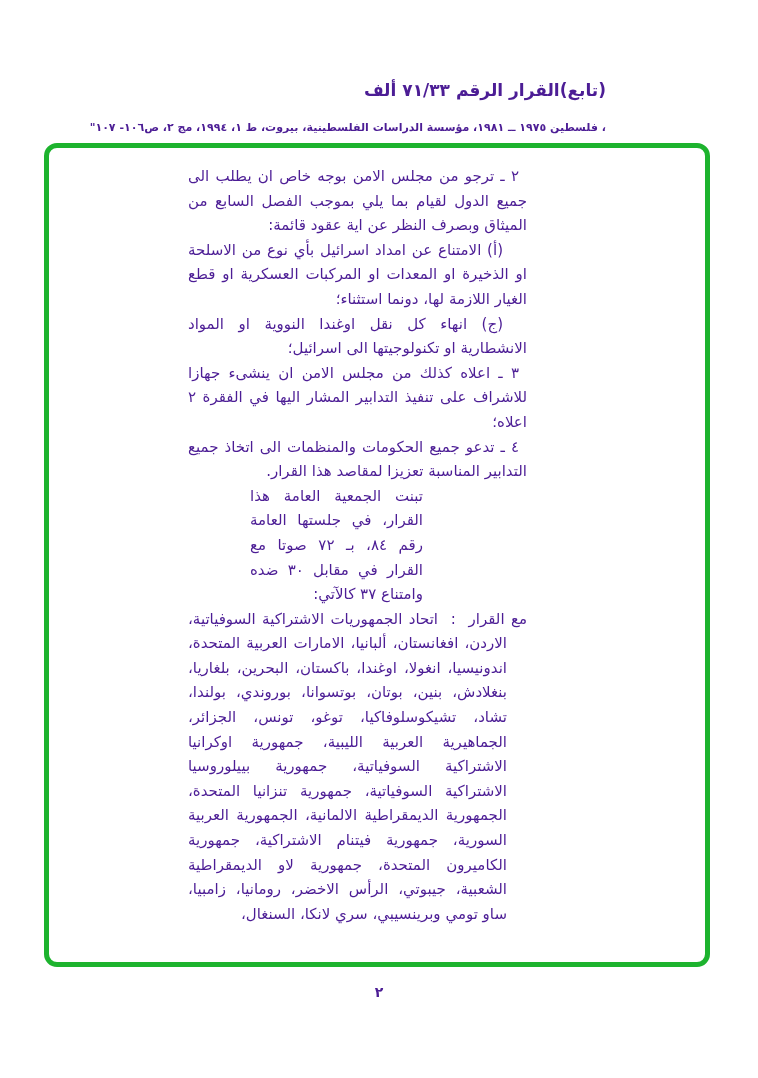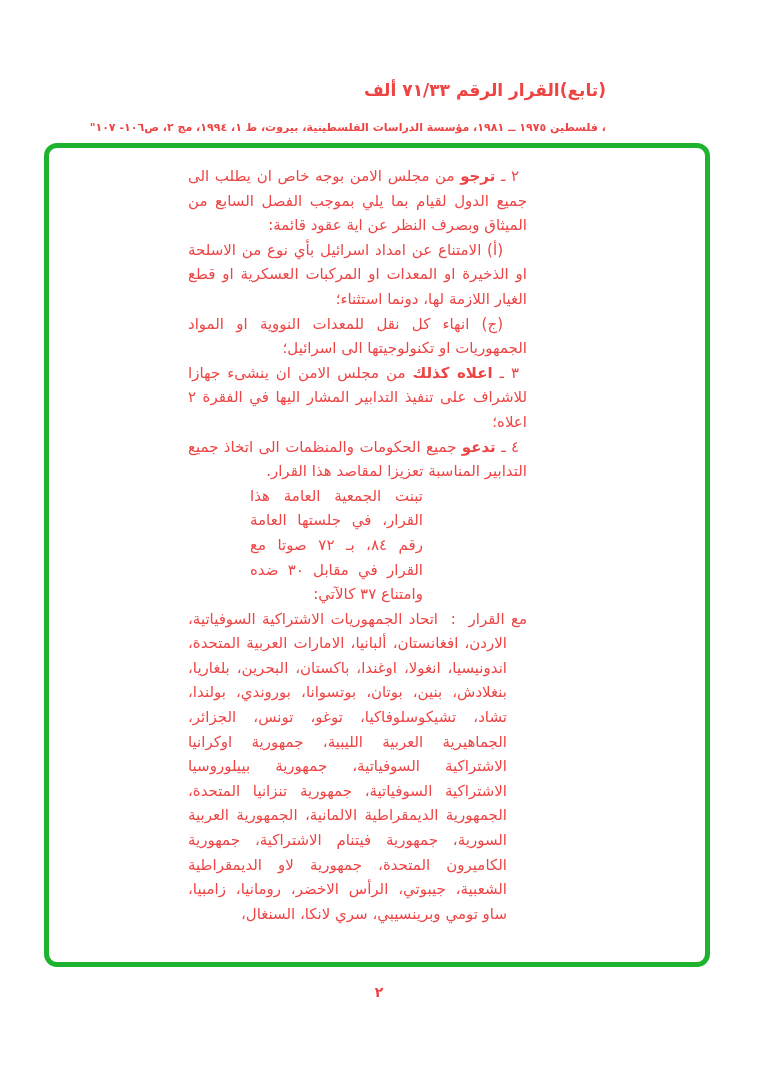--- a/index.html
+++ b/index.html
@@ -3,24 +3,24 @@
 <meta charset="utf-8">
 <style>
   * { margin: 0; padding: 0; box-sizing: border-box; }
   html, body { background: #ffffff; }
   .page {
     position: relative;
     width: 758px;
     height: 1078px;
     background: #ffffff;
     font-family: "DejaVu Sans", sans-serif;
-    color: #ef4444;
+    color: #4c1d95;
     overflow: hidden;
   }
-  .b { font-weight: bold; }
+  .b { font-weight: normal; }
 
   
   .doc-header {
     position: absolute;
     top: 78px;
     left: 40px;
     right: 152px;
     direction: rtl;
     text-align: right;
   }
@@ -100,21 +100,21 @@
   </div>
 
   <div class="green-box">
     <div class="content">
 
       <p class="para ind-num"><span>٢ ـ </span><span class="b">ترجو</span><span> من مجلس الامن بوجه خاص ان يطلب الى جميع الدول لقيام بما يلي بموجب الفصل السابع من الميثاق وبصرف النظر عن اية عقود قائمة:</span></p>
 
       <p class="para ind-sub"><span>(أ) الامتناع عن امداد اسرائيل بأي نوع من الاسلحة او الذخيرة او المعدات او المركبات العسكرية او قطع الغيار اللازمة لها، دونما استثناء؛</span></p>
 
 
-      <p class="para ind-sub"><span>(ج) انهاء كل نقل للمعدات النووية او المواد الجمهوريات او تكنولوجيتها الى اسرائيل؛</span></p>
+      <p class="para ind-sub"><span>(ج) انهاء كل نقل اوغندا النووية او المواد الانشطارية او تكنولوجيتها الى اسرائيل؛</span></p>
 
       <p class="para ind-num"><span>٣ ـ </span><span class="b">اعلاه كذلك</span><span> من مجلس الامن ان ينشىء جهازا للاشراف على تنفيذ التدابير المشار اليها في الفقرة ٢ اعلاه؛</span></p>
 
       <p class="para ind-num"><span>٤ ـ </span><span class="b">تدعو</span><span> جميع الحكومات والمنظمات الى اتخاذ جميع التدابير المناسبة تعزيزا لمقاصد هذا القرار.</span></p>
 
       <p class="para vote-note">تبنت الجمعية العامة هذا القرار، في جلستها العامة رقم ٨٤، بـ ٧٢ صوتا مع القرار في مقابل ٣٠ ضده وامتناع ٣٧ كالآتي:</p>
 
       <p class="para vote-list"><span>مع القرار</span><span>&nbsp; : &nbsp;</span><span>اتحاد الجمهوريات الاشتراكية السوفياتية، الاردن، افغانستان، ألبانيا، الامارات العربية المتحدة، اندونيسيا، انغولا، اوغندا، باكستان، البحرين، بلغاريا، بنغلادش، بنين، بوتان، بوتسوانا، بوروندي، بولندا، تشاد، تشيكوسلوفاكيا، توغو، تونس، الجزائر، الجماهيرية العربية الليبية، جمهورية اوكرانيا الاشتراكية السوفياتية، جمهورية بييلوروسيا الاشتراكية السوفياتية، جمهورية تنزانيا المتحدة، الجمهورية الديمقراطية الالمانية، الجمهورية العربية السورية، جمهورية فيتنام الاشتراكية، جمهورية الكاميرون المتحدة، جمهورية لاو الديمقراطية الشعبية، جيبوتي، الرأس الاخضر، رومانيا، زامبيا، ساو تومي وبرينسيبي، سري لانكا، السنغال،</span></p>
 
     </div>

